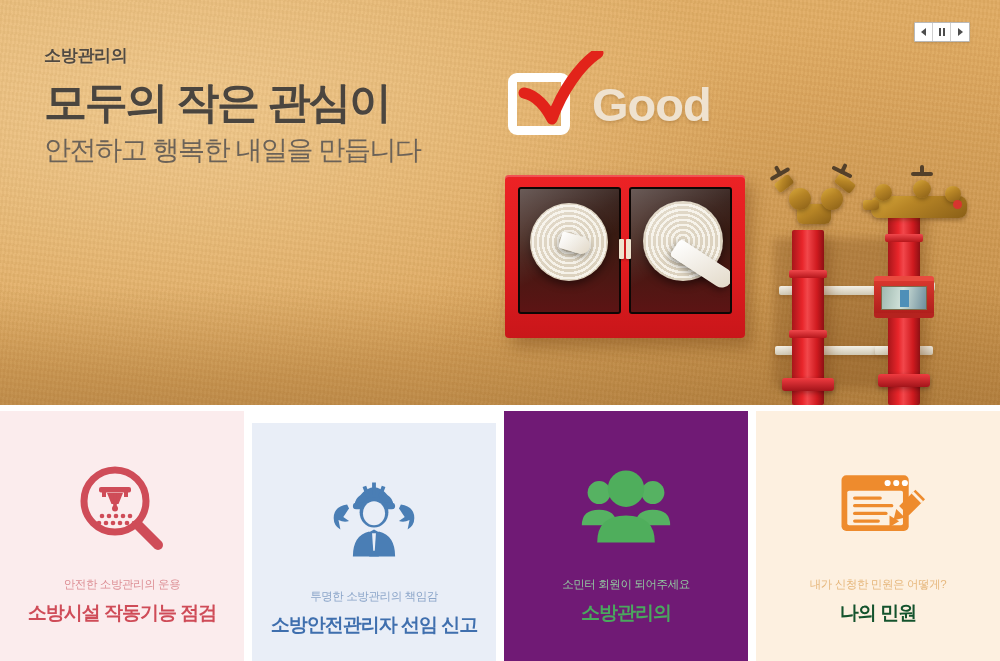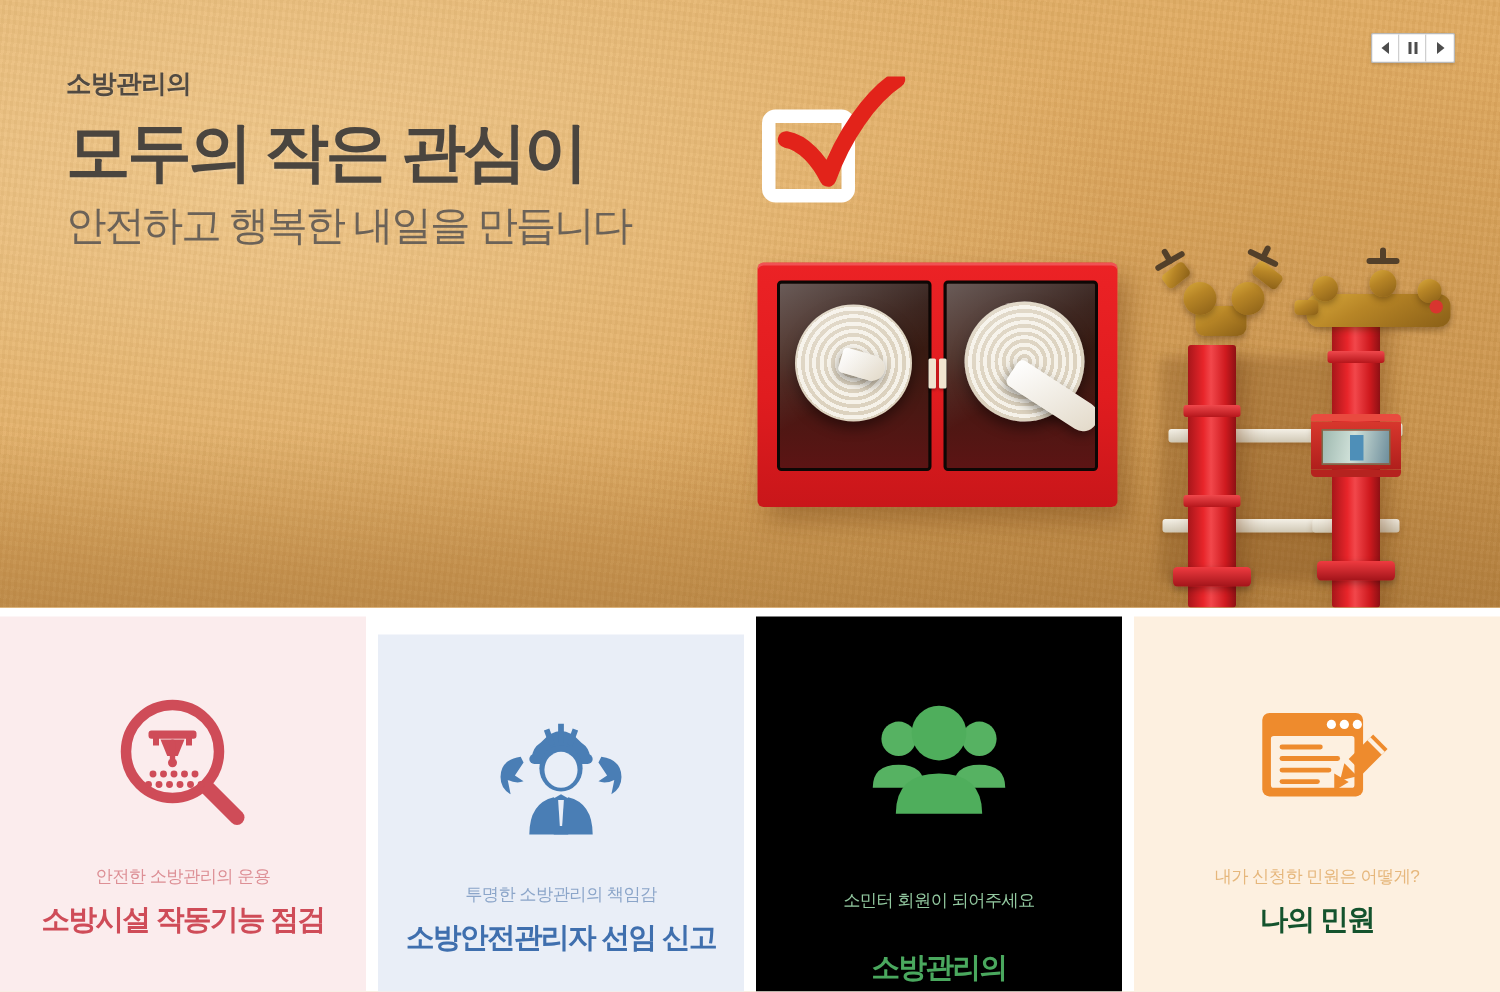--- a/index.html
+++ b/index.html
@@ -196,21 +196,21 @@
   }
 
   .c1{background:#fbeced;}
   .c1 .card-sub{color:#dd8f95;}
   .c1 .card-title{color:#cf4c58;}
 
   .c2{background:#e9eef7;margin-top:12px;}
   .c2 .card-sub{color:#8ba5c9;}
   .c2 .card-title{color:#3f6fae;}
 
-  .c3{background:#000000;gap:16px;}
+  .c3{background:#701a75;}
   .c3 .card-sub{color:#93c9a0;}
   .c3 .card-title{color:#4aa85e;}
 
   .c4{background:#fdf0e0;}
   .c4 .card-sub{color:#e6b77c;}
   .c4 .card-title{color:#14532d;}
 </style>
 </head>
 <body>
 
@@ -241,20 +241,21 @@
       <div class="hero-sub">안전하고 행복한 내일을 만듭니다</div>
     </div>
 
     <div class="good-logo">
       <div class="good-box">
         <span class="sq"></span>
         <svg class="good-check" viewBox="0 0 86 80">
           <path d="M6 42 C18 44 28 56 34 68 C44 40 62 14 80 2" stroke="#e2231a" stroke-width="11" fill="none" stroke-linecap="round" stroke-linejoin="round"></path>
         </svg>
       </div>
+      <div class="good-word">Good</div>
     </div>
 
     <div class="cabinet">
       <div class="cab-door l">
         <div class="hose-well"></div>
         <div class="hose-coil coil-l"></div>
         <div class="hose-tail tail-l"></div>
         <div class="cab-glass"></div>
       </div>
       <div class="cab-door r">

